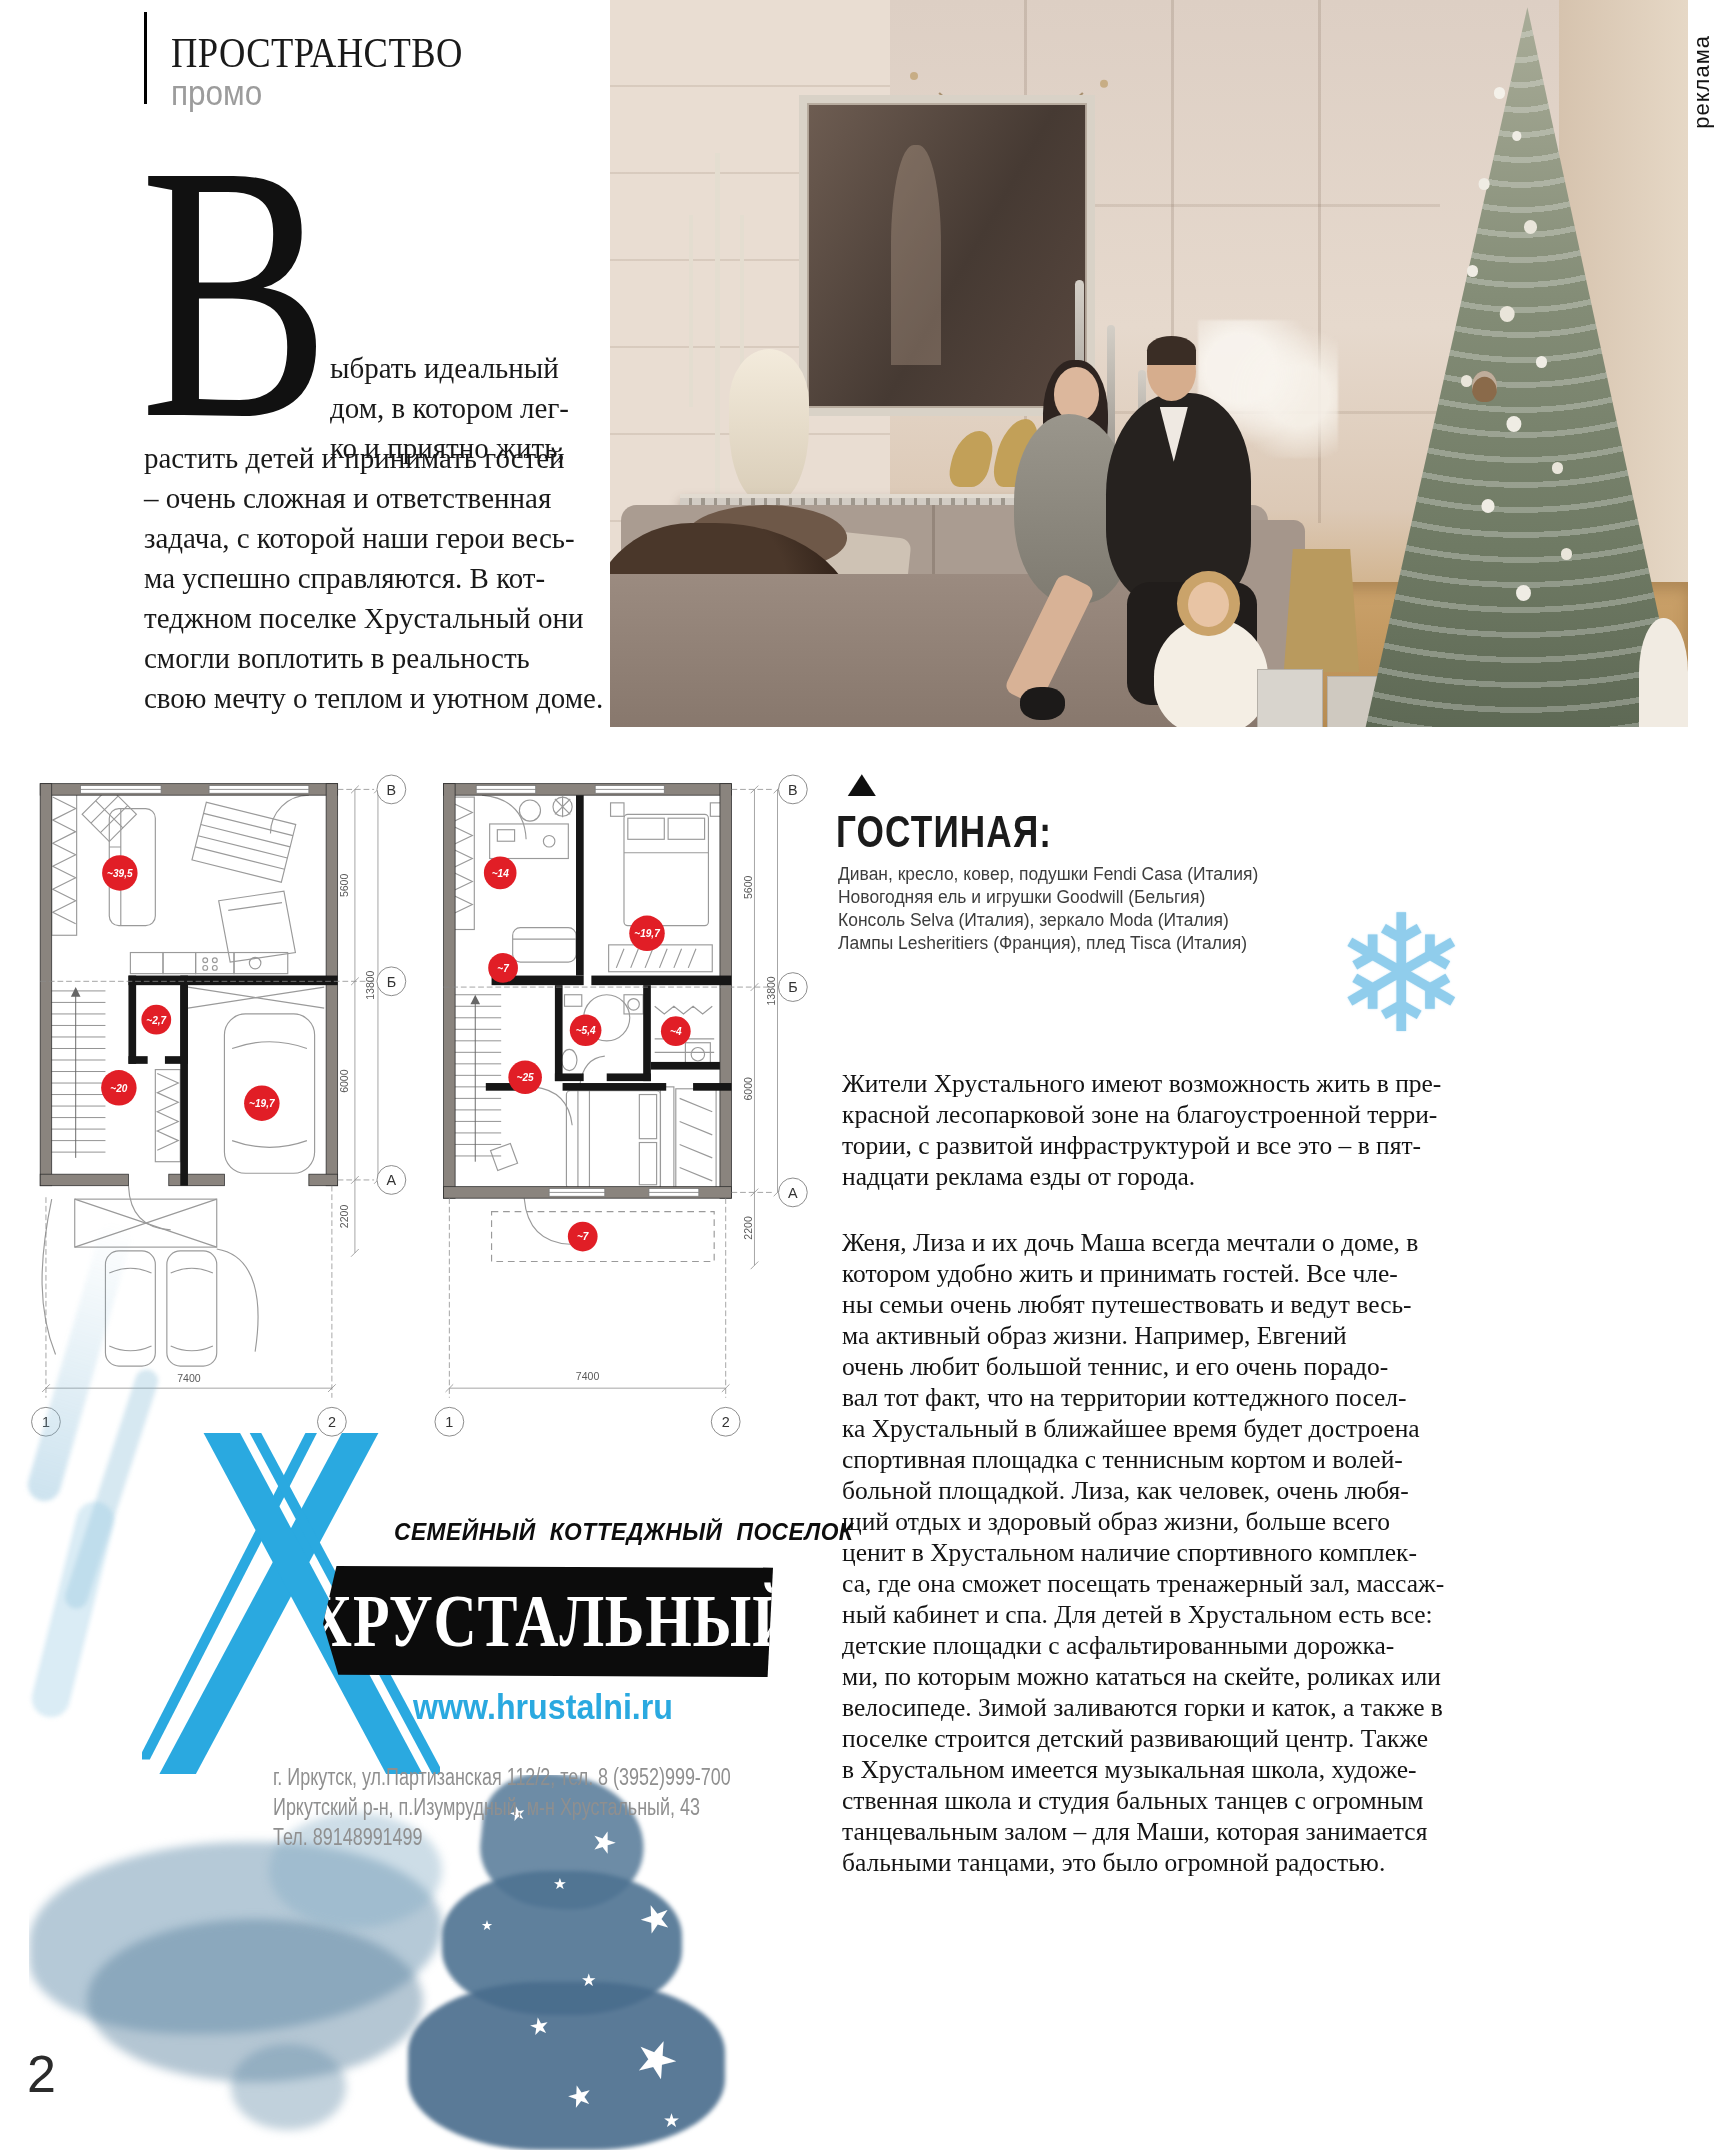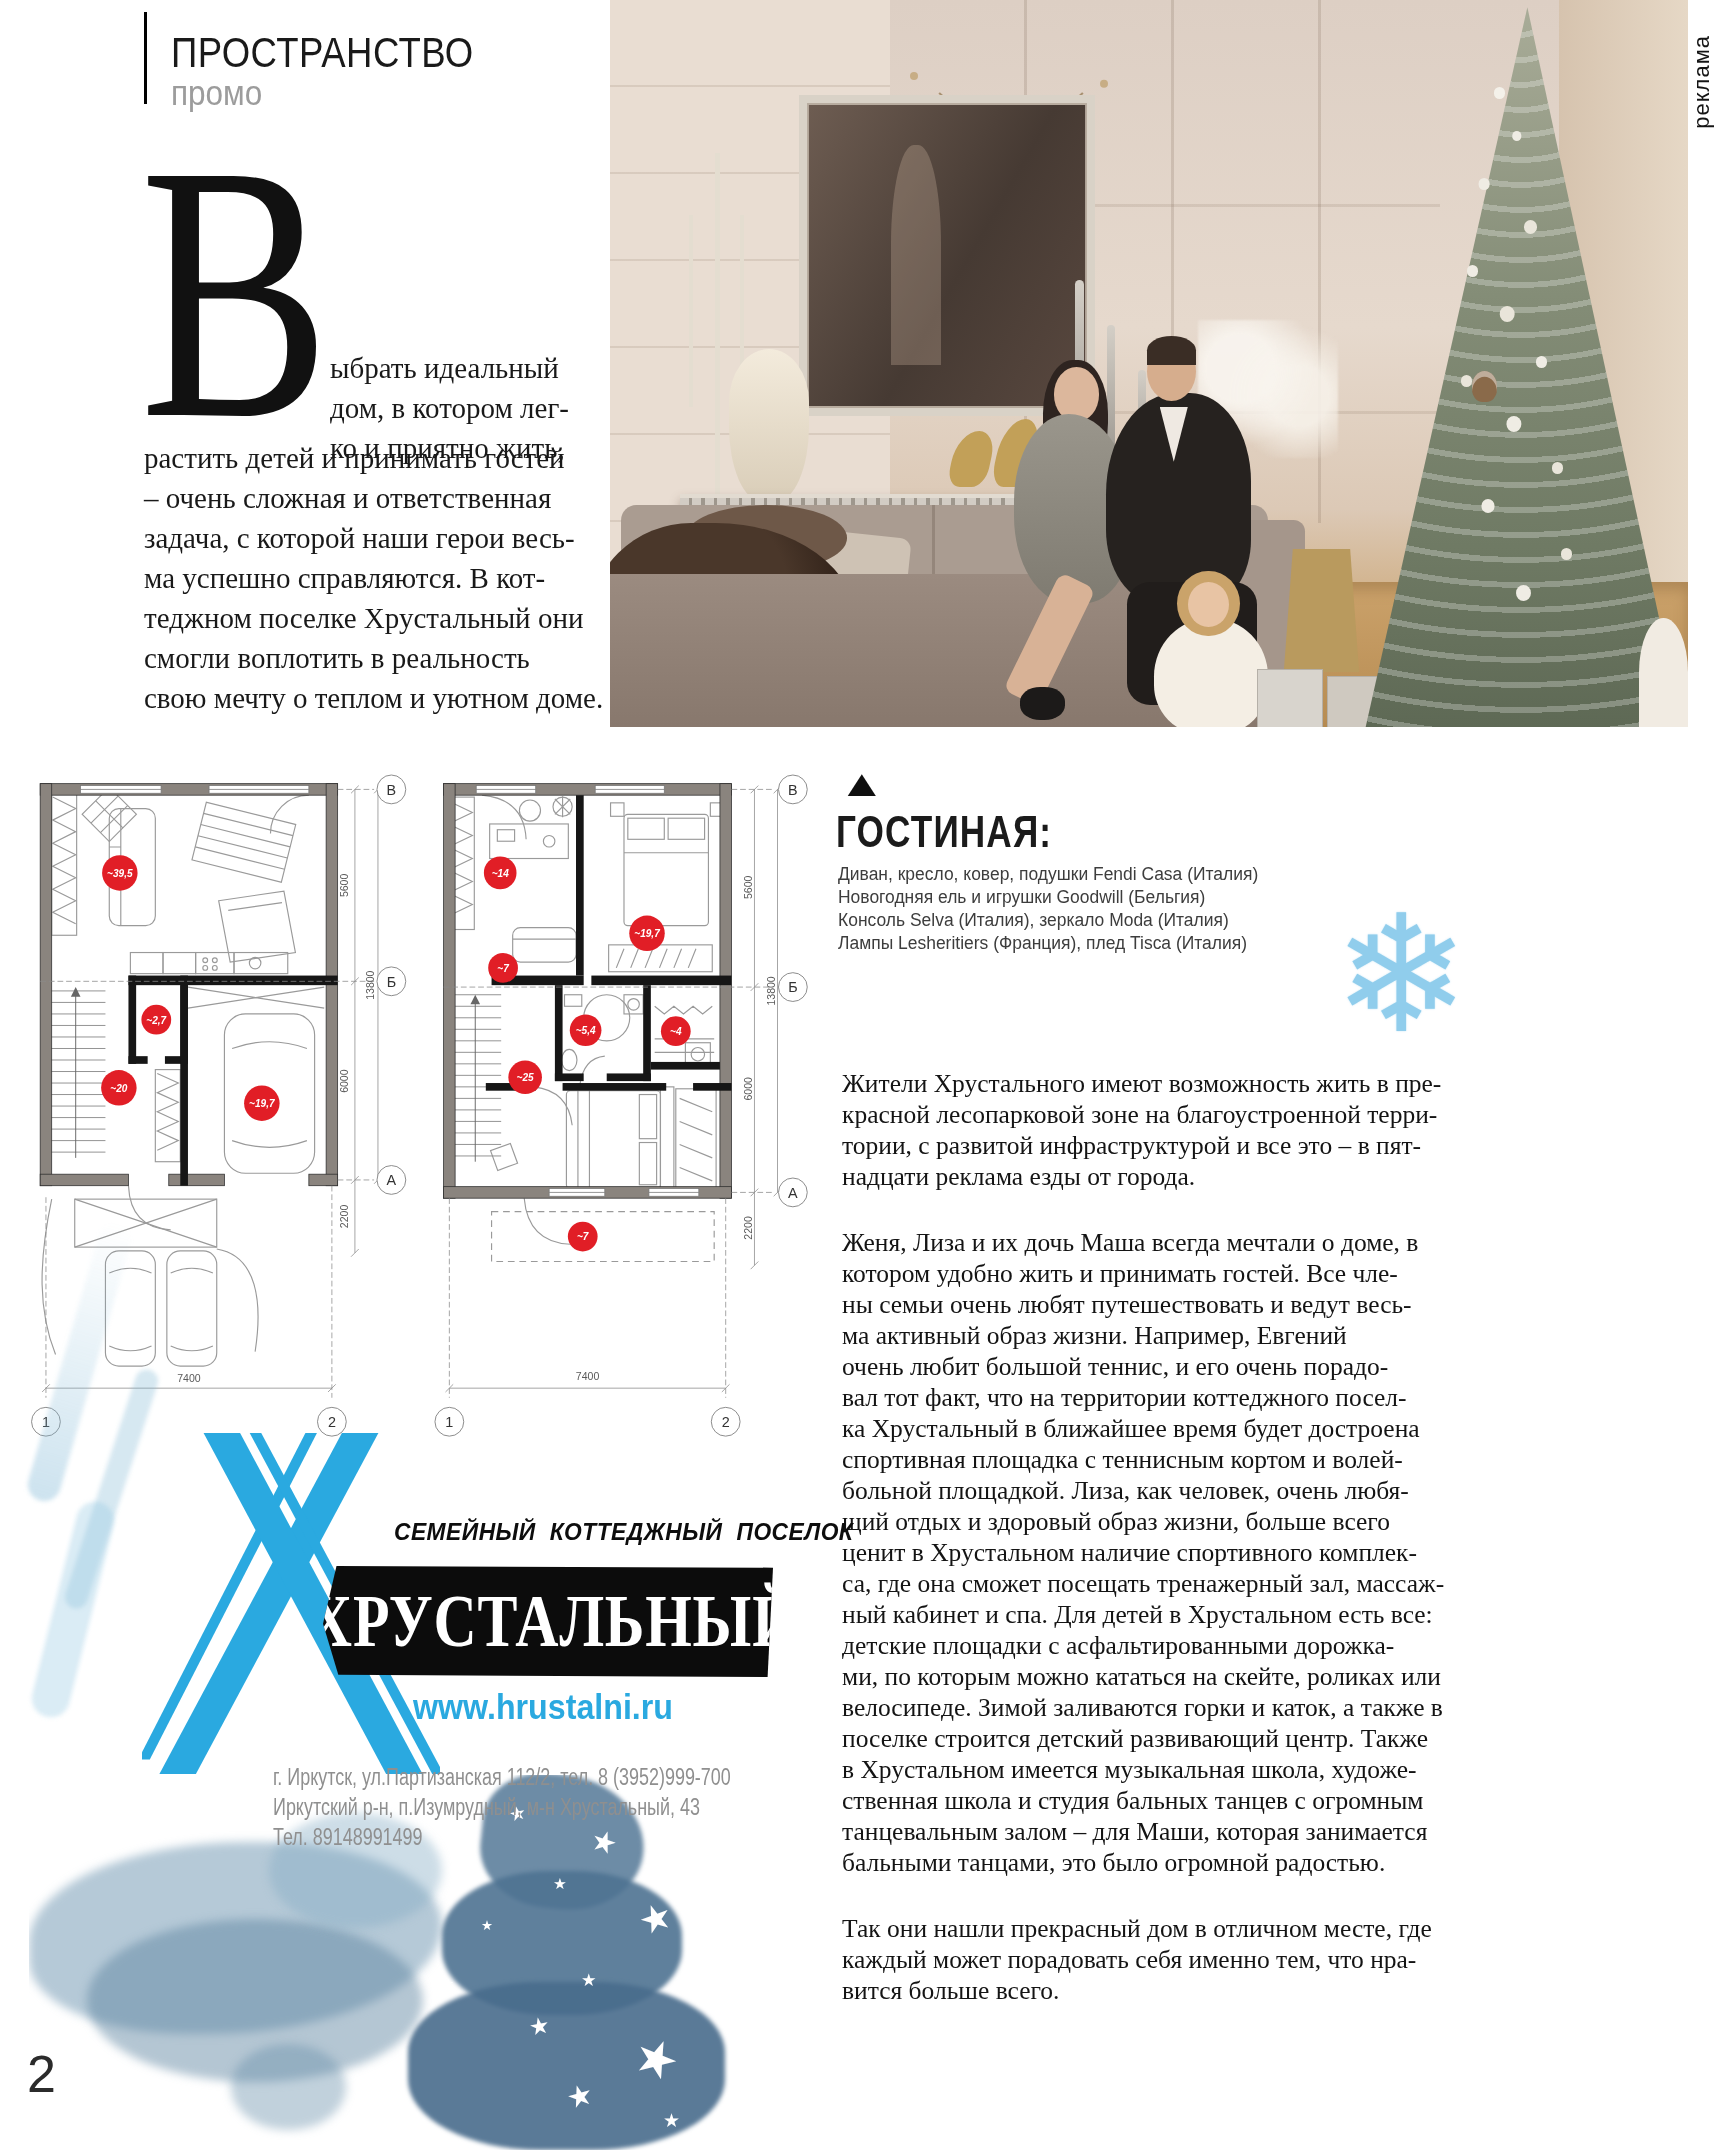--- a/index.html
+++ b/index.html
@@ -4,21 +4,21 @@
 <style>
   html,body{margin:0;padding:0;}
   body{width:1725px;height:2150px;position:relative;background:#fff;overflow:hidden;
        font-family:"Liberation Sans",sans-serif;}
   .abs{position:absolute;}
   .cond{display:inline-block;transform-origin:0 50%;}
   .ml{white-space:pre-line;}
 
   
   #rule{left:144px;top:11.5px;width:2.9px;height:92px;background:#000;}
-  #sec-title{left:171px;top:29px;font-size:42px;letter-spacing:0.5px;color:#1a1a1a;}
+  #sec-title{left:171px;top:29px;font-size:42px;letter-spacing:0.5px;color:#1a1a1a;font-family:Liberation Serif, serif;}
   #sec-title .cond{transform:scaleX(.87);}
   #sec-sub{left:171px;top:73px;font-size:35px;color:#9c9c9c;}
   #sec-sub .cond{transform:scaleX(.9);}
 
   
   #dropcap{left:140px;top:110px;font:400 365px/1 "Liberation Serif",serif;color:#111;
            transform:scaleX(.78);transform-origin:0 0;}
   .intro{font:400 29px/40px "Liberation Serif",serif;color:#191919;}
   #intro-head{left:330px;top:348px;width:317px;}
   #intro-rest{left:144px;top:438px;width:500px;}
@@ -506,23 +506,20 @@
 са, где она сможет посещать тренажерный зал, массаж-
 ный кабинет и спа. Для детей в Хрустальном есть все:
 детские площадки с асфальтированными дорожка-
 ми, по которым можно кататься на скейте, роликах или
 велосипеде. Зимой заливаются горки и каток, а также в
 поселке строится детский развивающий центр. Также
 в Хрустальном имеется музыкальная школа, художе-
 ственная школа и студия бальных танцев с огромным
 танцевальным залом – для Маши, которая занимается
 бальными танцами, это было огромной радостью.</p>
-  <p class="ml">Так они нашли прекрасный дом в отличном месте, где
-каждый может порадовать себя именно тем, что нра-
-вится больше всего.</p>
 </div>
 
 <div class="abs streak" style="left:63px;top:1218px;width:33px;height:288px;transform:rotate(16deg);background:linear-gradient(rgba(140,190,220,0),rgba(130,185,215,.4));"></div>
 <div class="abs streak" style="left:100px;top:1364px;width:23px;height:250px;transform:rotate(18deg);background:rgba(120,180,210,.3);"></div>
 <div class="abs streak" style="left:54px;top:1499px;width:38px;height:221px;transform:rotate(14deg);background:rgba(150,200,225,.35);"></div>
 
 <svg class="abs" style="left:142px;top:1433px;" width="298" height="341" viewBox="0 0 310 355">
   <g fill="#2aa9e0">
     <polygon points="208,0 246,0 56,355 18,355"></polygon>
     <polygon points="170,0 182,0 8,340 -4,340"></polygon>

